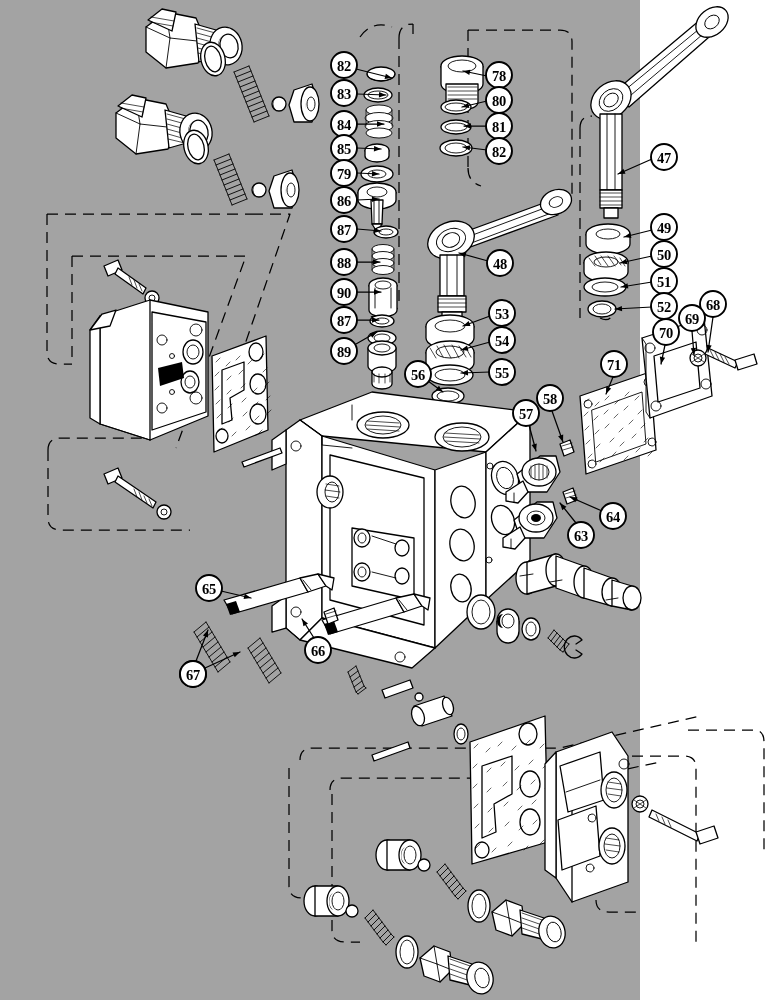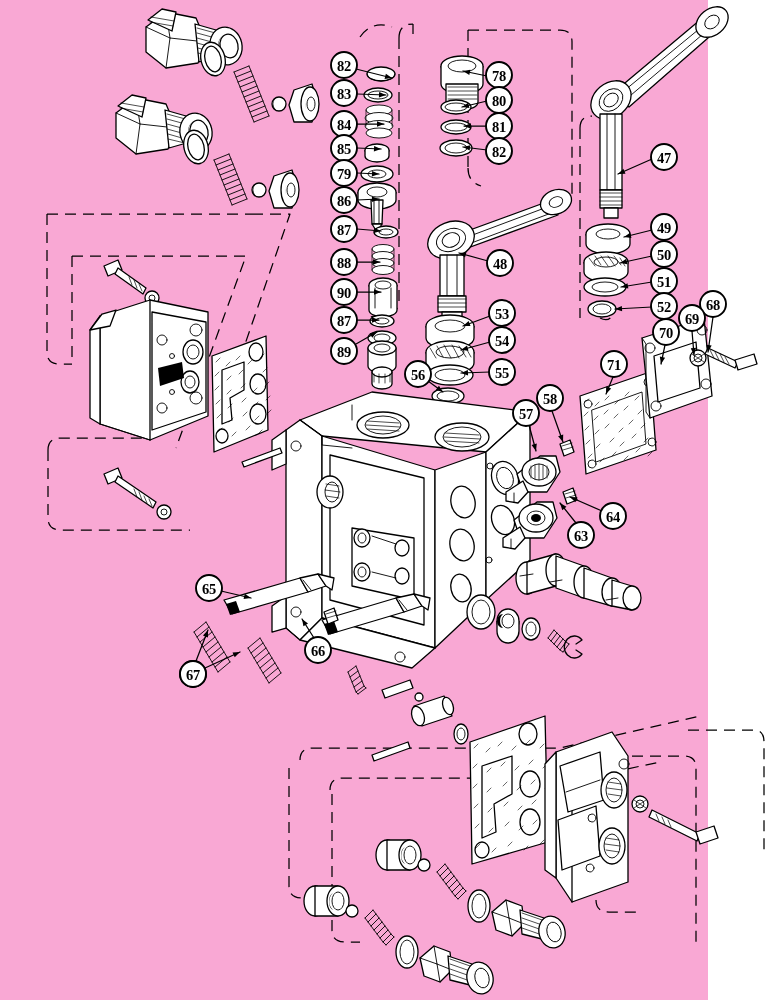--- a/index.html
+++ b/index.html
@@ -1,19 +1,19 @@
 <!DOCTYPE html>
 <html><head>
 <meta charset="utf-8">
 <title>Exploded Parts Diagram</title>
 <style>
   html,body{margin:0;padding:0;background:#ffffff;}
   body{width:772px;height:1000px;overflow:hidden;
        font-family:"Liberation Serif",serif;}
-  #stage{position:relative;width:708px;height:1000px;background:#f9a8d4;}
+  #stage{position:relative;width:640px;height:1000px;background:#a3a3a3;}
   svg#art{position:absolute;left:0;top:0;width:772px;height:1000px;}
   .ln{fill:none;stroke:#000;stroke-width:1.3;stroke-linejoin:round;stroke-linecap:round;}
   .ln-t{fill:none;stroke:#000;stroke-width:0.9;stroke-linecap:round;}
   .ln-h{fill:none;stroke:#000;stroke-width:0.7;stroke-linecap:round;}
   .fillw{fill:#ffffff;stroke:#000;stroke-width:1.3;stroke-linejoin:round;}
   .fillw-t{fill:#ffffff;stroke:#000;stroke-width:0.9;stroke-linejoin:round;}
   .blk{fill:#000;stroke:none;}
   .dash{fill:none;stroke:#000;stroke-width:1.25;
         stroke-dasharray:11 7;stroke-linecap:butt;stroke-linejoin:round;}
   .lead{fill:none;stroke:#000;stroke-width:1.25;stroke-linecap:round;}

